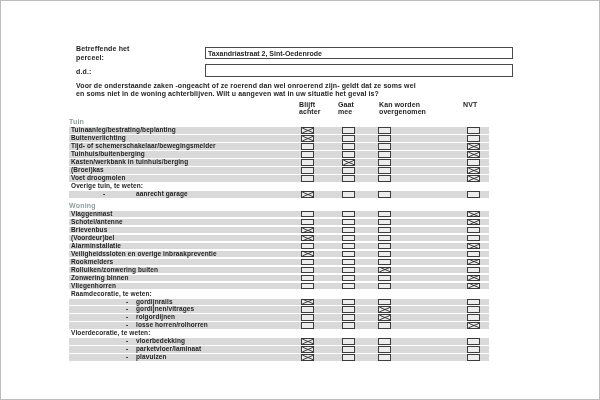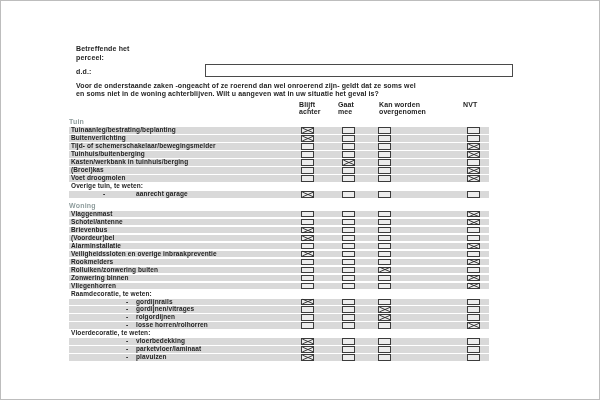--- a/index.html
+++ b/index.html
@@ -46,20 +46,21 @@
   }
   .checkbox.checked::before{transform:rotate(23deg);}
   .checkbox.checked::after{transform:rotate(-23deg);}
 </style>
 </head>
 <body>
 
 <div class="page">
   <div class="lbl lbl-perceel">Betreffende het
 perceel:</div>
+  <input type="text" class="inp inp-perceel" value="Taxandriastraat 2, Sint-Oedenrode" style="">
   <div class="lbl lbl-dd">d.d.:</div>
   <input type="text" class="inp inp-dd" value="" style="">
 
   <div class="intro">Voor de onderstaande zaken -ongeacht of ze roerend dan wel onroerend zijn- geldt dat ze soms wel
 en soms niet in de woning achterblijven. Wilt u aangeven wat in uw situatie het geval is?</div>
 
   <div class="hcol h0">Blijft
 achter</div>
   <div class="hcol h1">Gaat
 mee</div>

